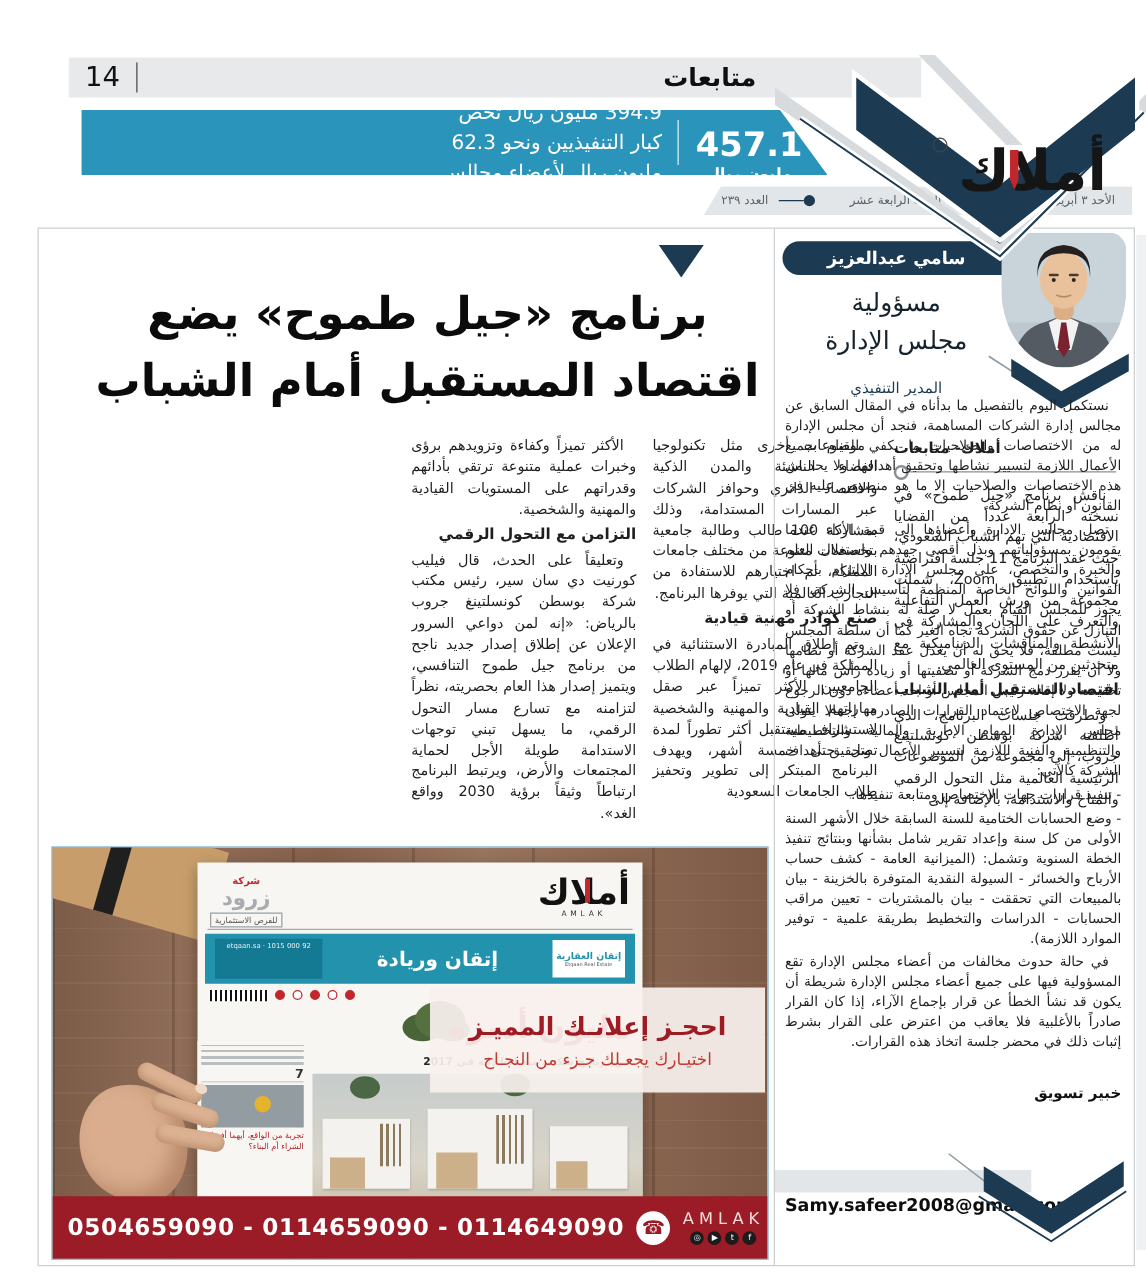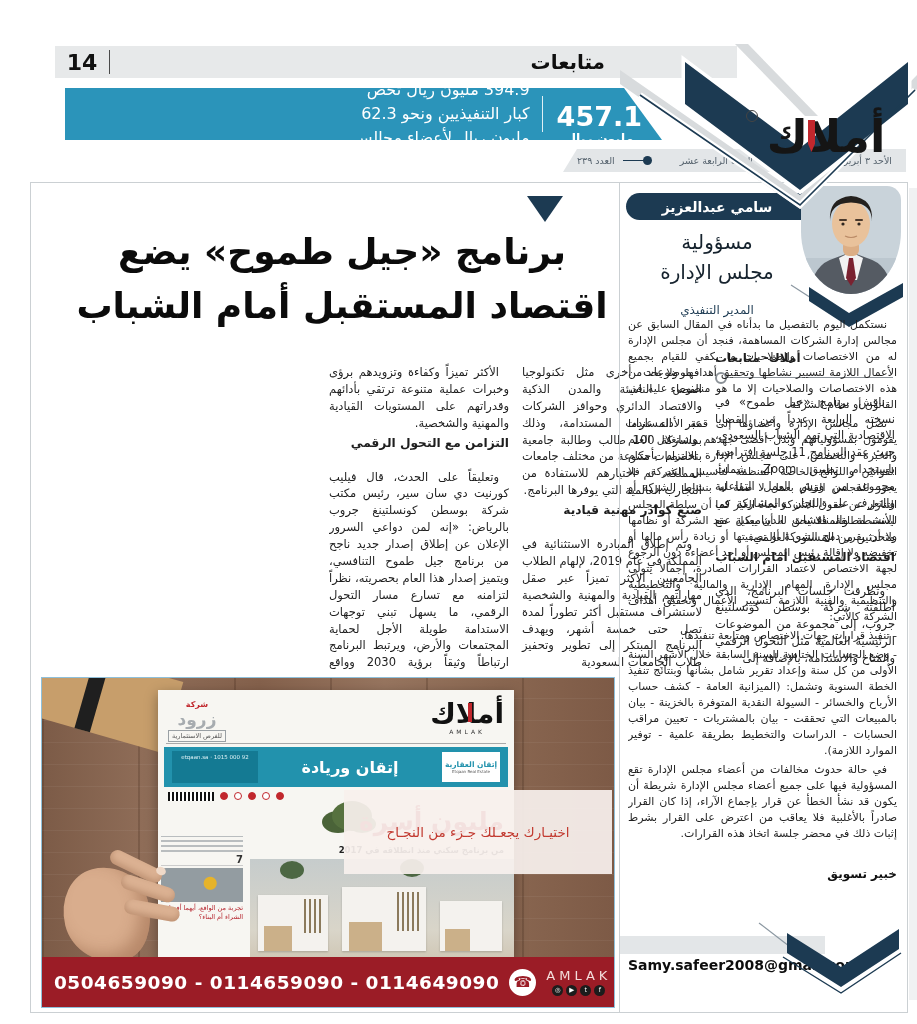--- a/index.html
+++ b/index.html
@@ -3,21 +3,21 @@
 <meta charset="utf-8">
 <title>Amlak newspaper page</title>
 <style>
   html,body{margin:0;padding:0;background:#ffffff;}
   .page{position:relative;width:917px;height:1024px;background:#fff;overflow:hidden;
         font-family:"DejaVu Sans",sans-serif;color:#1e1e1e;}
 
   
   .section-band{position:absolute;left:55px;top:46px;width:682px;height:32px;background:#e7e9ea;
                 display:flex;align-items:center;z-index:2;}
-  .page-num{width:54px;text-align:center;font-size:22px;font-weight:bold;color:#111;}
+  .page-num{width:54px;text-align:center;font-size:22px;font-weight:normal;color:#111;}
   .band-divider{width:1px;height:24px;background:#4a4a4a;}
   .section-title{margin-left:auto;margin-right:132px;font-size:20px;font-weight:bold;color:#0f0f0f;direction:rtl;}
 
   .chev-svg{position:absolute;left:520px;top:36px;width:397px;height:200px;z-index:3;pointer-events:none;}
 
   .brand{position:absolute;left:744px;top:112px;width:164px;height:62px;z-index:4;text-align:center;direction:rtl;}
   .brand-text{font-size:45px;font-weight:bold;color:#151515;line-height:1.1;letter-spacing:-1px;}
   .brand-accent{position:absolute;left:64px;top:8px;width:7px;height:32px;background:#c1272d;
                 clip-path:polygon(0 0,100% 0,100% 74%,50% 100%,0 74%);}
   .brand-reg{position:absolute;left:2px;top:-2px;width:10px;height:10px;border:1px solid #444;border-radius:50%;
@@ -48,21 +48,21 @@
   .kicker{position:absolute;top:12px;right:30px;font-size:16px;font-weight:bold;color:#101010;direction:rtl;}
   .headline{position:absolute;top:42px;left:17px;width:588px;text-align:center;direction:rtl;
             font-size:36px;font-weight:bold;color:#0b0b0b;line-height:1.5;}
   .cols{position:absolute;top:165px;right:12px;width:566px;height:326px;direction:rtl;display:flex;gap:13px;overflow:hidden;}
   .acol{width:180px;flex:none;font-size:11.5px;line-height:1.47;text-align:justify;color:#1e1e1e;}
   .byline{text-align:left;font-weight:bold;font-size:12px;margin-top:2px;}
   .byline-rule{position:relative;border-top:1.5px solid #8a9096;margin:9px 2px 10px;}
   .byline-rule::before{content:"";position:absolute;left:-2px;top:-6px;width:8px;height:8px;border:2px solid #8a9096;
                        border-radius:50%;background:#fff;}
   .subhead{font-weight:bold;font-size:12.2px;margin:3px 0;}
-  p.acp{margin:16px 0 2px;text-indent:10px;}
+  p.acp{margin:0 0 2px;text-indent:10px;}
 
   
   .col-right{position:absolute;left:588px;top:0;width:288px;height:100%;border-left:1px solid #cbd0d3;box-sizing:border-box;}
   .name-banner{position:absolute;left:6px;top:10px;width:182px;height:27px;background:#1c3a52;
                border-radius:14px 4px 4px 14px;color:#fff;display:flex;align-items:center;justify-content:center;
                font-size:14px;font-weight:bold;direction:rtl;}
   .portrait{position:absolute;right:6px;top:3px;width:100px;height:108px;overflow:hidden;
             border-radius:14px 14px 50% 50% / 14px 14px 58% 58%;}
   .col-title{position:absolute;left:6px;top:44px;width:182px;text-align:center;font-size:20px;color:#16232e;
              line-height:1.5;direction:rtl;}
@@ -296,20 +296,21 @@
 
       <div class="hand">
         <div class="palm-shape"></div>
         <div class="finger f1"></div>
         <div class="finger f2"></div>
         <div class="finger f3"></div>
         <div class="nail"></div>
       </div>
 
       <div class="ad-overlay">
+        <div class="ov1">احجـز إعلانـك المميـز</div>
         <div class="ov2">اختيـارك يجعـلك جـزء من النجـاح</div>
       </div>
 
       <div class="ad-bar">
         <div class="phones">0504659090  -  0114659090  -  0114649090</div>
         <div class="phone-ic">☎</div>
         <div class="amlak-block">
           <div class="amlak-word">AMLAK</div>
           <div class="socials">
             <span class="soc">◎</span>

